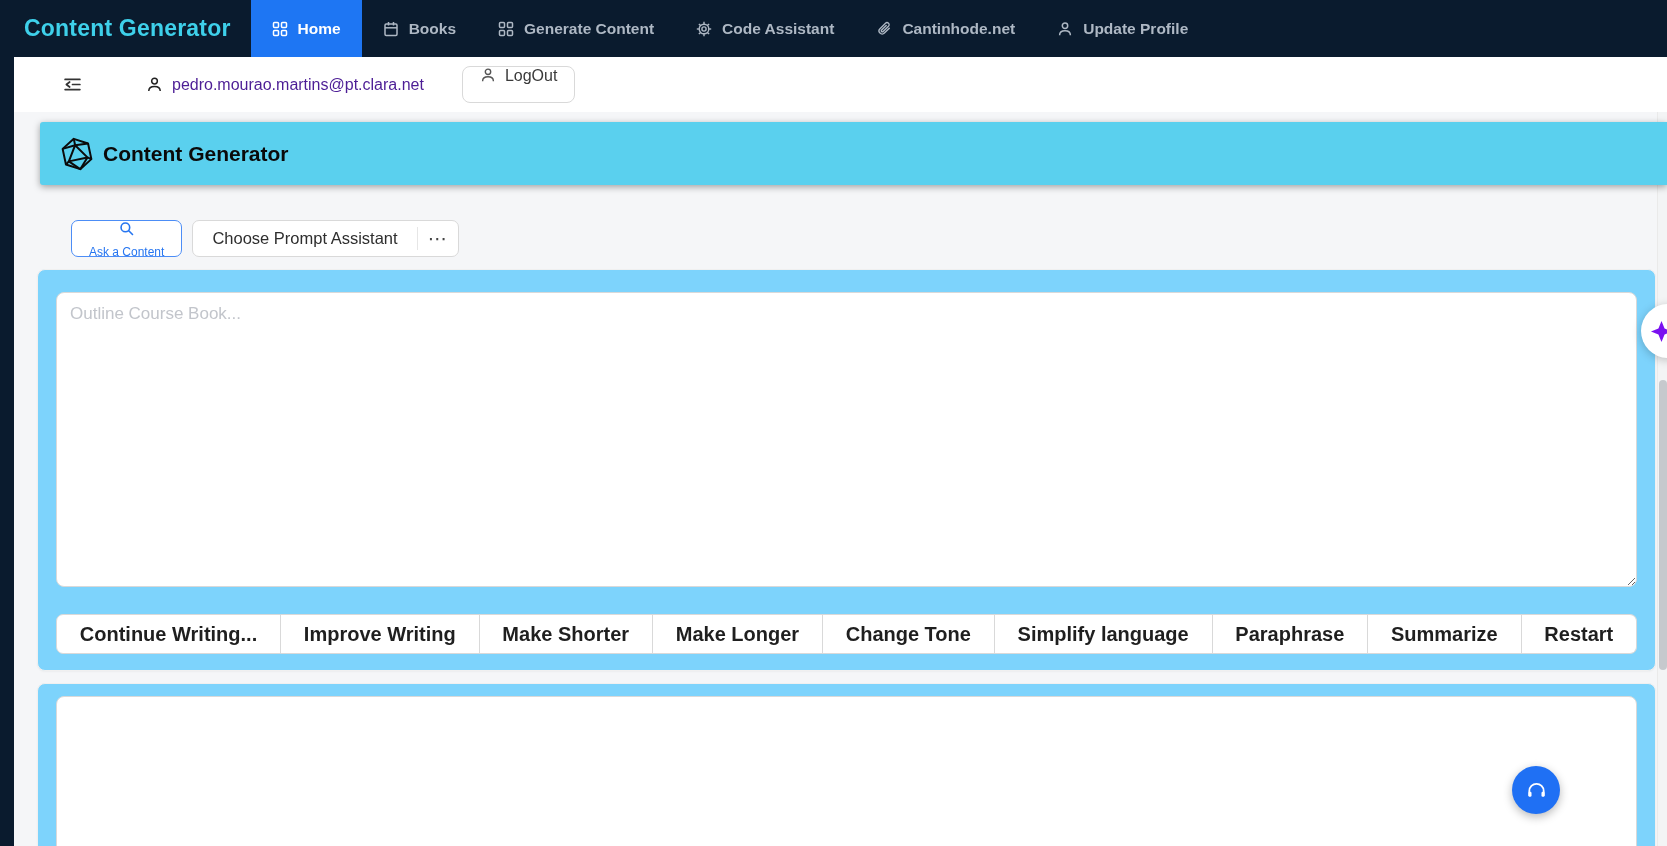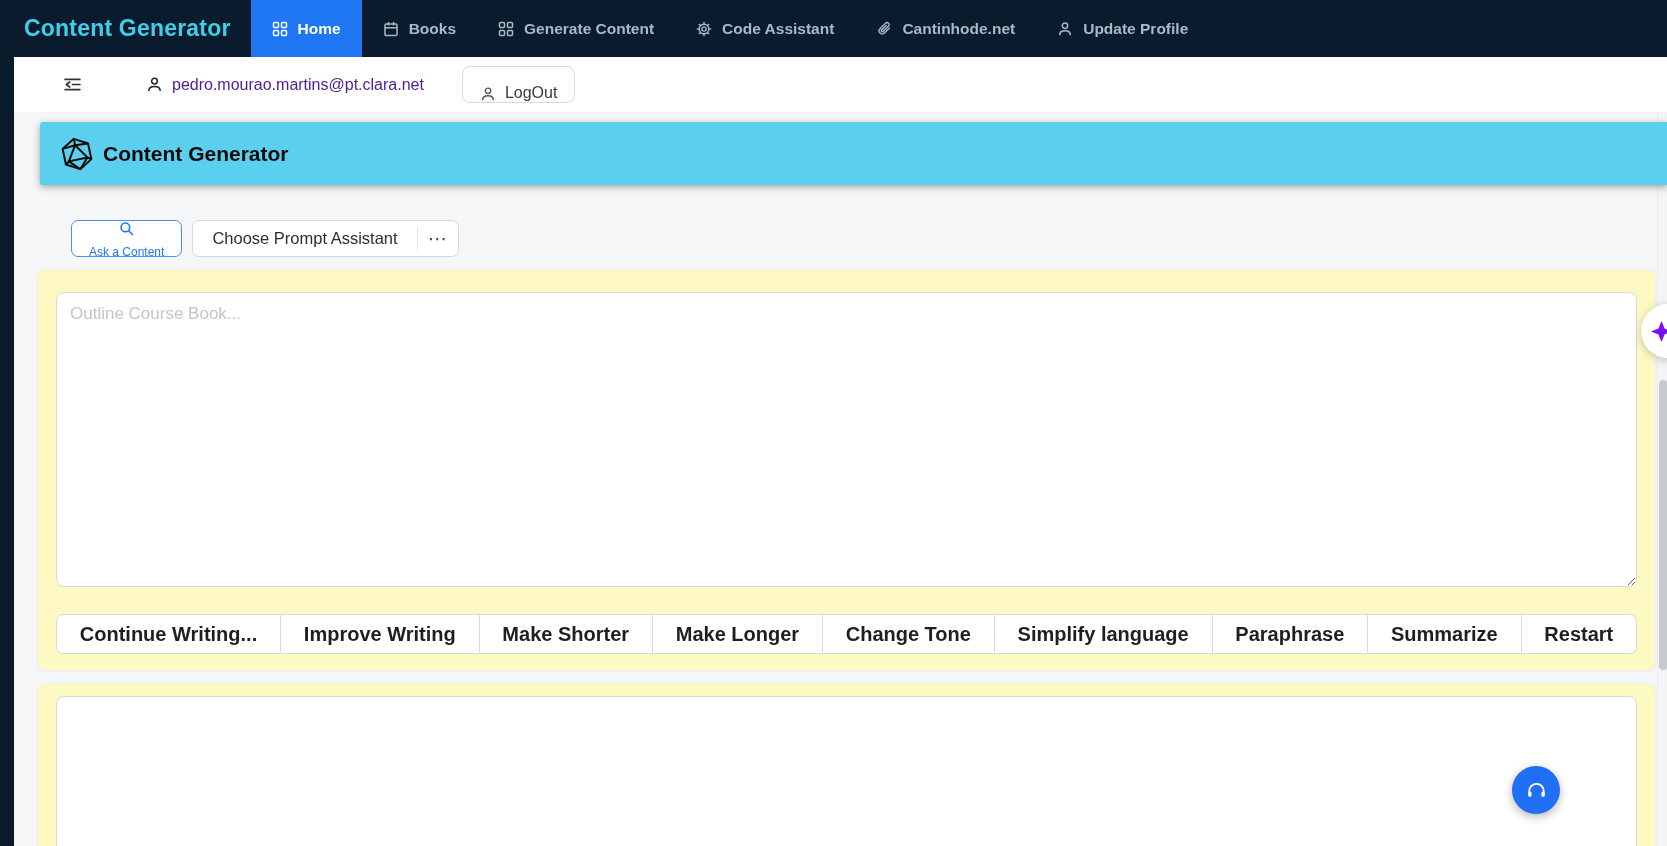--- a/index.html
+++ b/index.html
@@ -15,35 +15,35 @@
   .nav-item.active { background:#1e76f3; color:#fff; }
   .nav-item svg { flex:0 0 auto; }
 
   
   .sidebar-strip { position:absolute; left:0; top:57px; width:14px; height:789px; background:#0a1b2e; z-index:4; }
 
   
   .userbar { margin-left:14px; height:55px; background:#fff; display:flex; align-items:center; position:relative; z-index:3; }
   .fold-btn { margin-left:49px; background:none; border:none; display:flex; align-items:center; }
   .user-email { margin-left:64px; display:flex; align-items:center; gap:9px; font-size:16px; color:#4c1d95; }
-  .logout-btn { margin-left:38px; height:37px; border:1px solid #d9d9d9; border-radius:8px; background:#fff; padding:0 17px; display:flex; align-items:flex-end; gap:9px; font-size:16px; color:#3a3a3a; }
+  .logout-btn { margin-left:38px; height:37px; border:1px solid #d9d9d9; border-radius:8px; background:#fff; padding:0 17px; display:flex; align-items:flex-start; gap:9px; font-size:16px; color:#3a3a3a; }
 
   
   .banner { margin:10px 0 0 26px; height:63px; background:#5ad0ee; display:flex; align-items:center; gap:8px; padding-left:19px; box-shadow:0 2px 7px rgba(0,0,0,.35); border-radius:3px 0 0 3px; position:relative; z-index:2; }
   .banner-title { font-size:21px; font-weight:700; color:#0a0a0a; }
 
   
   .toolbar { margin:35px 0 0 57px; display:flex; gap:10px; align-items:center; }
   .ask-btn { height:37px; border:1px solid #4c8df6; border-radius:7px; background:#fff; color:#2675f0; font-size:12px; padding:0 17px; display:flex; align-items:center; gap:9px;flex-direction:column; }
   .cpa-group { display:flex; align-items:center; height:37px; border:1px solid #d9d9d9; border-radius:7px; background:#fff; overflow:hidden; }
   .cpa-label { padding:0 19px; display:flex; align-items:center; font-size:16.5px; color:#2e2e2e; background:none; border:none; }
   .cpa-more { width:41px; border:none; border-left:1px solid #e6e6e6; background:#fff; display:flex; align-items:center; justify-content:center; font-size:19px; color:#444; letter-spacing:1px; }
 
   
-  .card { background:#fef9c3; border:1px solid #f0f0f0; border-radius:8px; box-shadow:0 1px 2px rgba(0,0,0,.04); }
+  .card { background:#7dd3fc; border:1px solid #f0f0f0; border-radius:8px; box-shadow:0 1px 2px rgba(0,0,0,.04); }
   .card1 { margin:12px 11px 0 23px; padding:22px 18px 16px 18px; }
   .editor { width:100%; height:295px; border:1px solid #d9d9d9; border-radius:8px; padding:11px 13px; font-size:17px; color:#333; resize:both; outline:none; font-family:inherit; display:block; }
   .editor::placeholder { color:#c2c5cb; }
   .actions { margin-top:27px; display:flex; }
   .action-btn { flex:1 1 auto; height:40px; background:#fff; border:1px solid #d9d9d9; border-left-width:0; font-size:20px; font-weight:600; color:#1f1f1f; padding:0 10px; white-space:nowrap; }
   .action-btn:first-child { border-left-width:1px; border-radius:7px 0 0 7px; }
   .action-btn:last-child { border-radius:0 7px 7px 0; }
 
   
   .card2 { margin:12px 11px 0 23px; padding:12px 18px 18px 18px; height:200px; }

